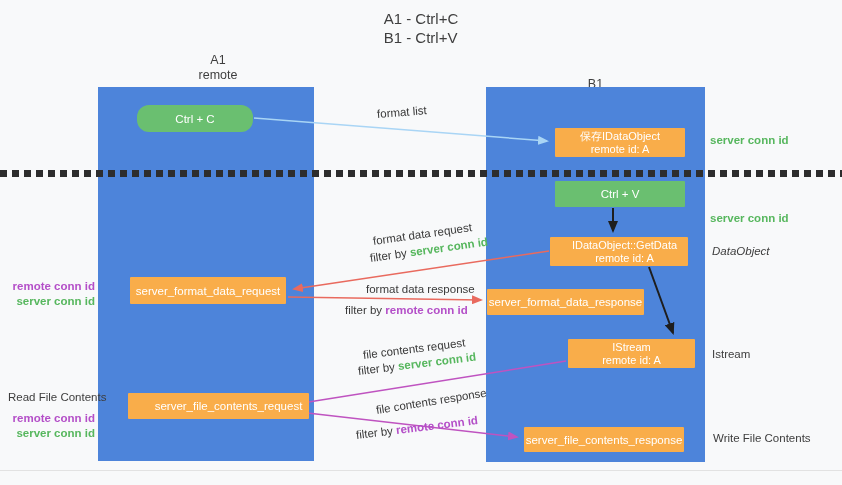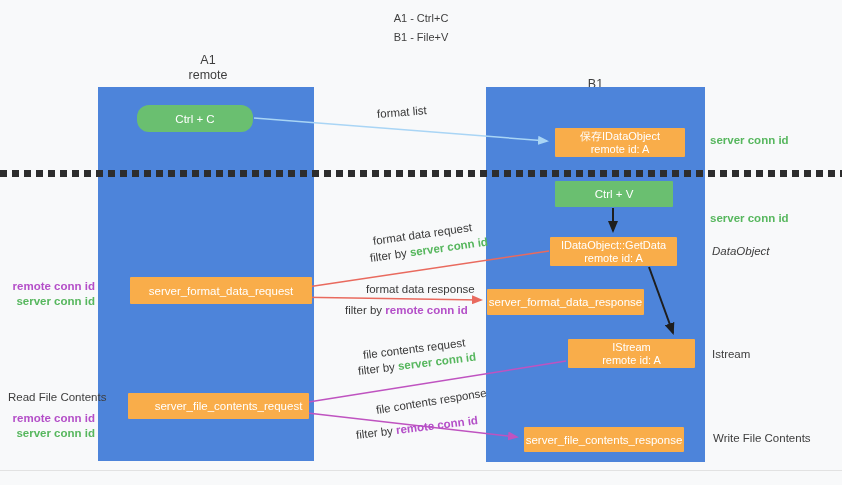--- a/index.html
+++ b/index.html
@@ -1,41 +1,41 @@
 <!DOCTYPE html>
 <html><head>
 <meta charset="utf-8">
 <style>
   html,body{margin:0;padding:0;}
   body{font-family:"Liberation Sans","DejaVu Sans",sans-serif;background:#f8f9fa;}
   .canvas{position:relative;width:842px;height:485px;background:#f8f9fa;overflow:hidden;}
 
-  .title{position:absolute;top:9px;left:0;right:0;text-align:center;color:#3e3e3e;font-size:11px;line-height:19px;}
+  .title{position:absolute;top:9px;left:0;right:0;text-align:center;color:#3e3e3e;font-size:15px;line-height:19px;}
   .title .inner{display:inline-block;text-align:left;}
 
   .lane{position:absolute;background:#4d84da;}
   .lane-left{left:98px;top:87px;width:216px;height:374px;}
   .lane-right{left:486px;top:87px;width:219px;height:375px;}
 
   .lane-header{position:absolute;text-align:center;color:#3e3e3e;font-size:12.5px;line-height:15px;}
-  .lane-header-left{left:100px;top:53px;width:216px;}
+  .lane-header-left{left:110px;top:53px;width:216px;}
   .lane-header-right{left:486px;top:53px;width:219px;margin-top:24px;}
 
   .node{position:absolute;color:#fff;text-align:center;border-radius:1px;
         display:flex;flex-direction:column;justify-content:center;align-items:center;}
   .node-green{background:#6abf70;}
   .node-orange{background:#f9ad4a;}
   .node .l1,.node .l2{font-size:11px;line-height:13px;}
   .node-single{font-size:11.5px;}
 
   .n-ctrl-c{left:137px;top:105px;width:116px;height:27px;border-radius:12px;}
   .n-save{left:555px;top:128px;width:130px;height:29px;}
-  .n-ctrl-v{left:555px;top:181px;width:118px;height:26px;}
-  .n-getdata{left:550px;top:237px;width:127px;height:29px;}
-  .n-freq{left:130px;top:277px;width:182px;height:27px;}
+  .n-ctrl-v{left:555px;top:181px;width:130px;height:26px;}
+  .n-getdata{left:550px;top:237px;width:127px;height:29px;padding-left:11px;}
+  .n-freq{left:130px;top:277px;width:156px;height:27px;}
   .n-fres{left:487px;top:289px;width:157px;height:26px;}
   .n-istream{left:568px;top:339px;width:127px;height:29px;}
   .n-fcreq{left:128px;top:393px;width:161px;height:26px;padding-left:20px;}
   .n-fcres{left:524px;top:427px;width:160px;height:25px;}
 
   .dotted-line{position:absolute;left:0;top:170px;width:842px;height:7px;
     background:repeating-linear-gradient(90deg,#2d2d2d 0 7px,transparent 7px 12px);}
   .bottom-hairline{position:absolute;left:0;top:470px;width:842px;height:1px;background:#e2e2e2;}
 
   .edges{position:absolute;left:0;top:0;width:842px;height:485px;pointer-events:none;}
@@ -52,21 +52,21 @@
   .rot-m9{transform:rotate(-9deg);}
 </style>
 </head>
 <body>
 
 <div class="canvas">
 
   <div class="title">
     <div class="inner">
       <div>A1 - Ctrl+C</div>
-      <div>B1 - File+V</div>
+      <div>B1 - Ctrl+V</div>
     </div>
   </div>
 
   <div class="lane-header lane-header-left">
     <div>A1</div>
     <div>remote</div>
   </div>
   <div class="lane-header lane-header-right">
     <div>B1</div>
   </div>

